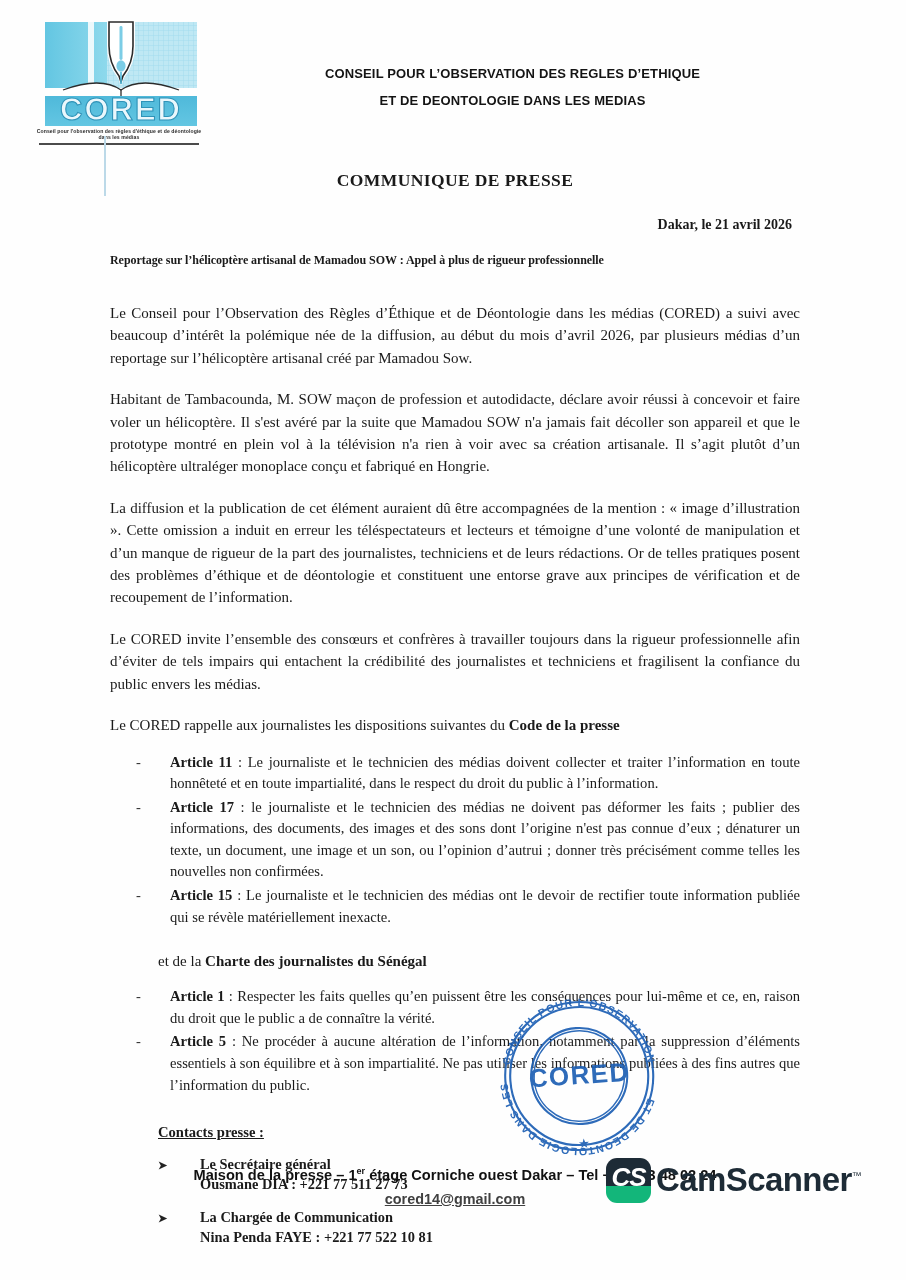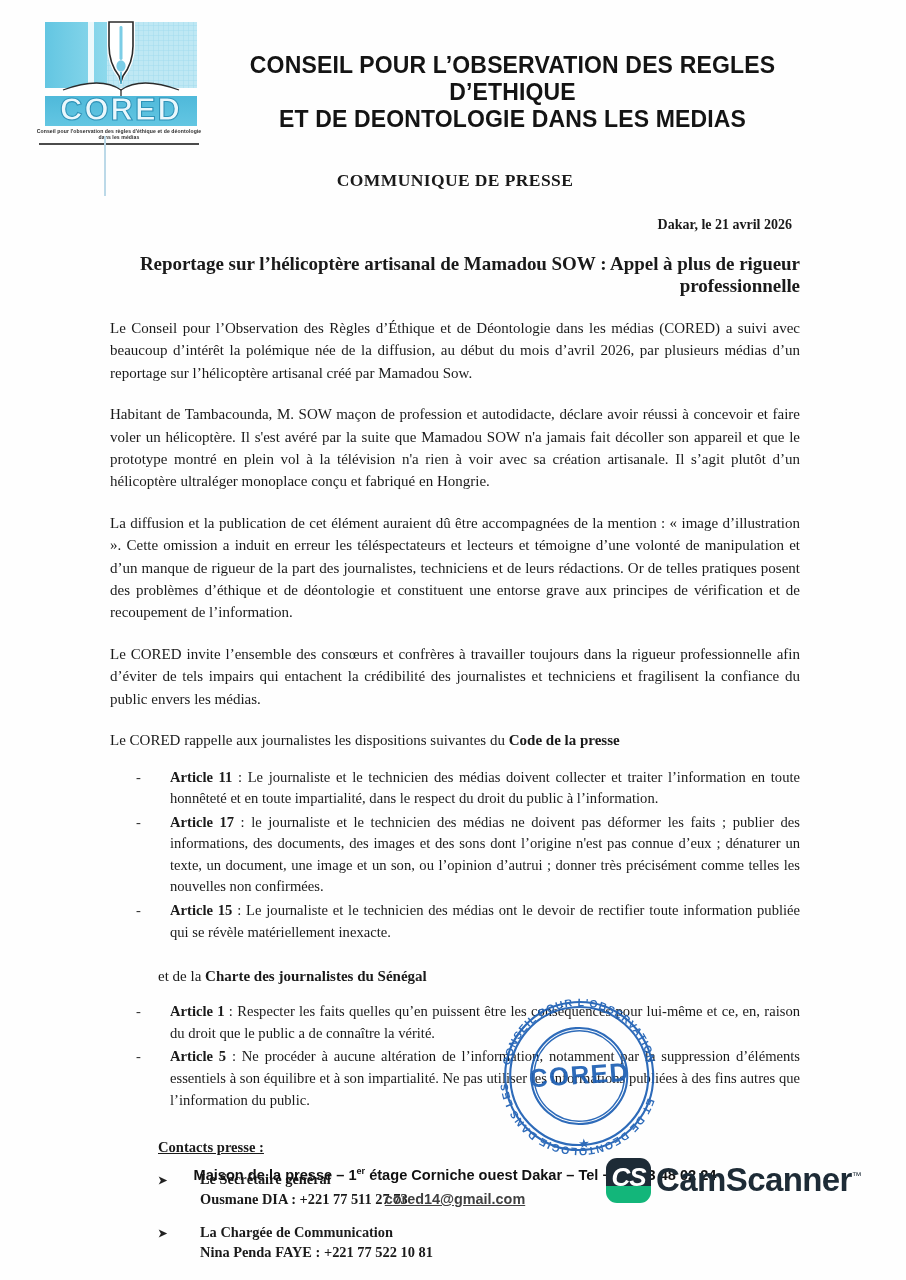--- a/index.html
+++ b/index.html
@@ -65,26 +65,26 @@
     top: 136px;
     width: 2px;
     height: 60px;
     background: #bcd9e8;
   }
 
   
   .doc-title {
     position: absolute;
     left: 215px;
-    top: 52px;
+    top: 60px;
     width: 595px;
     text-align: center;
     font-family: "Liberation Sans", sans-serif;
     font-weight: bold;
-    font-size: 23px;
+    font-size: 13px;
     line-height: 27px;
     letter-spacing: .15px;
     color: #141414;
   }
 
   
   .content {
     position: absolute;
     left: 110px;
     top: 170px;
@@ -97,24 +97,24 @@
     letter-spacing: .4px;
     margin: 0 0 26px 0;
   }
   .dateline {
     text-align: right;
     font-weight: bold;
     font-size: 14px;
     margin: 0 8px 20px 0;
   }
   .subject {
-    text-align: right;
-    font-weight: bold;
-    font-size: 19px;
-    margin: 0 0 20px 0;
+    text-align: left;
+    font-weight: bold;
+    font-size: 12px;
+    margin: 0 0 34px 0;
     letter-spacing: -.05px;
   }
   p.body-par {
     text-align: justify;
     font-size: 15px;
     line-height: 22.4px;
     margin: 0 0 19px 0;
     hyphens: none;
   }
   p.body-par.tight {

